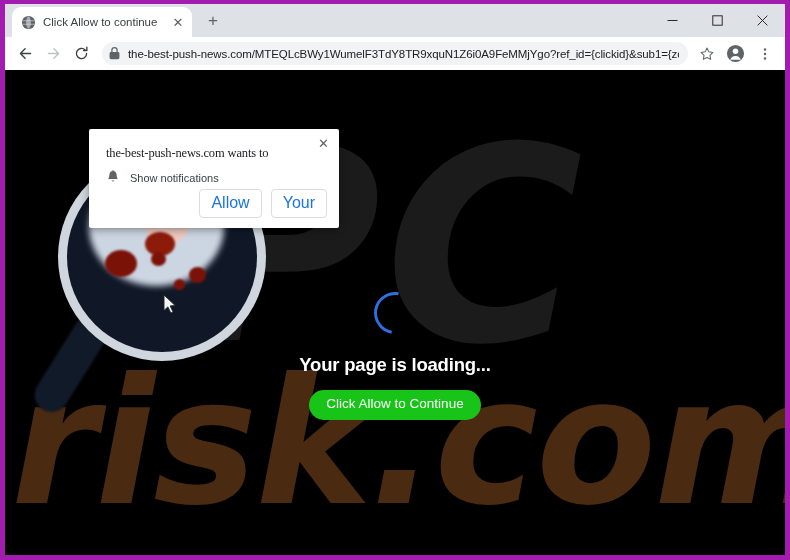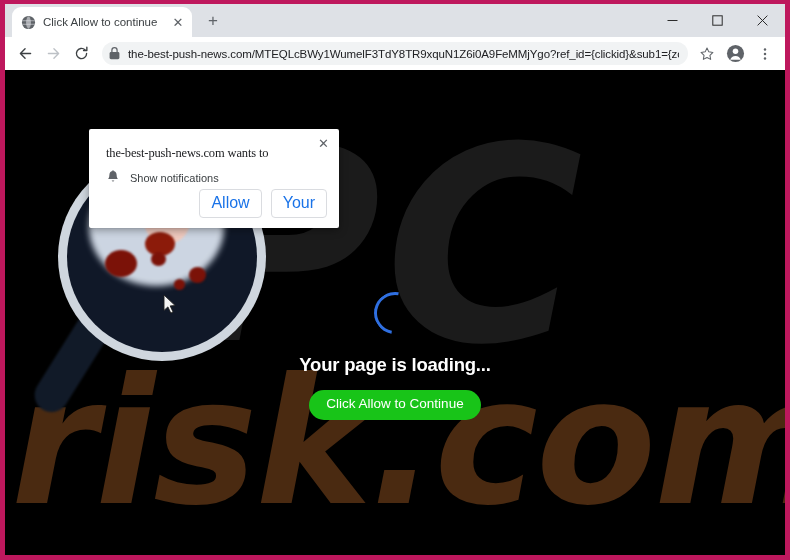--- a/index.html
+++ b/index.html
@@ -10,21 +10,21 @@
     overflow: hidden;
     background: #0e6cb8;
     font-family: "Liberation Sans", sans-serif;
   }
 
   
   #screen {
     position: relative;
     width: 790px;
     height: 560px;
-    background: #be185d;
+    background: #a21caf;
     padding: 4px 5px 5px 5px;
   }
 
   #browser {
     position: relative;
     width: 780px;
     height: 551px;
     background: #dee1e6;
     overflow: hidden;
   }

